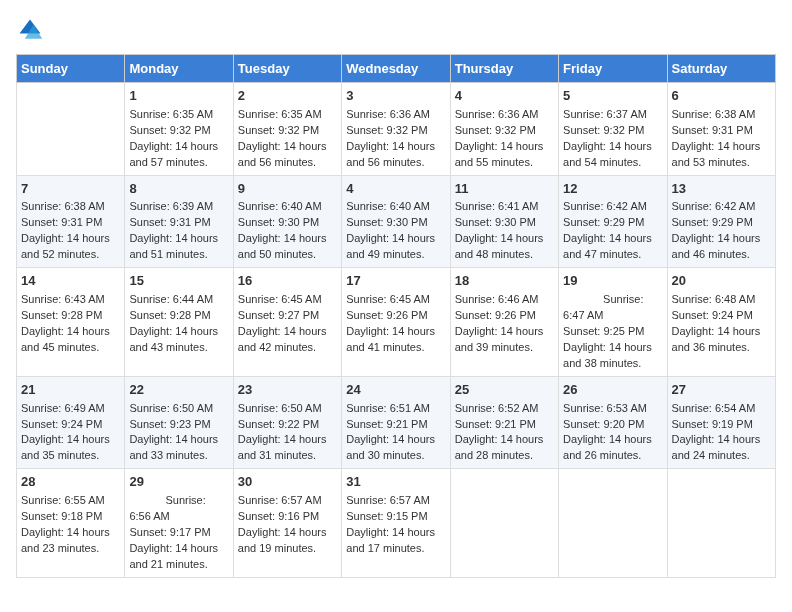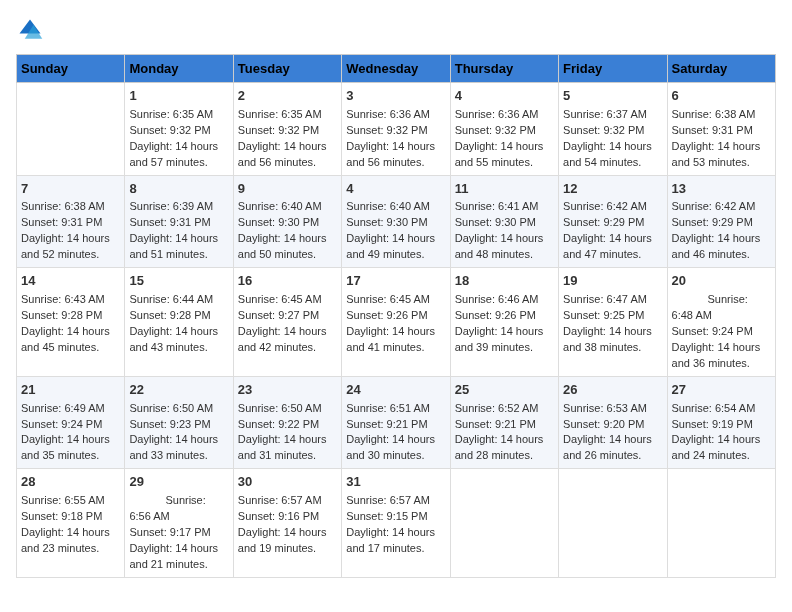--- a/index.html
+++ b/index.html
@@ -45,21 +45,21 @@
       font-size: 15px;
       color: #555;
     }
     table {
       width: 100%;
       border-collapse: collapse;
       font-size: 11px;
     }
     thead tr th {
       background-color: #3a7fd5;
-      color: #000000;
+      color: #ffffff;
       padding: 6px 4px;
       text-align: left;
       font-size: 13px;
       font-weight: bold;
       border: 1px solid #ccc;
     }
     tbody tr td {
       vertical-align: top;
       padding: 4px 4px;
       border: 1px solid #ddd;
@@ -189,25 +189,25 @@
 Daylight: 14 hours
 and 42 minutes.</span></td>
         <td><span class="day-num">17</span><span class="cell-info" style="white-space: pre-line;">Sunrise: 6:45 AM
 Sunset: 9:26 PM
 Daylight: 14 hours
 and 41 minutes.</span></td>
         <td><span class="day-num">18</span><span class="cell-info" style="white-space: pre-line;">Sunrise: 6:46 AM
 Sunset: 9:26 PM
 Daylight: 14 hours
 and 39 minutes.</span></td>
-        <td><span class="day-num">19</span><span class="cell-info" style="white-space: pre-line;">Sunrise: 6:47 AM
+        <td><span class="day-num">19</span><span class="cell-info" style="white-space: pre-line; margin-left: 40px;">Sunrise: 6:47 AM
 Sunset: 9:25 PM
 Daylight: 14 hours
 and 38 minutes.</span></td>
-        <td><span class="day-num">20</span><span class="cell-info" style="white-space: pre-line; margin-left: 36px;">Sunrise: 6:48 AM
+        <td><span class="day-num">20</span><span class="cell-info" style="white-space: pre-line;">Sunrise: 6:48 AM
 Sunset: 9:24 PM
 Daylight: 14 hours
 and 36 minutes.</span></td>
       </tr>
       <tr>
         <td><span class="day-num">21</span><span class="cell-info" style="white-space: pre-line;">Sunrise: 6:49 AM
 Sunset: 9:24 PM
 Daylight: 14 hours
 and 35 minutes.</span></td>
         <td><span class="day-num">22</span><span class="cell-info" style="white-space: pre-line;">Sunrise: 6:50 AM

